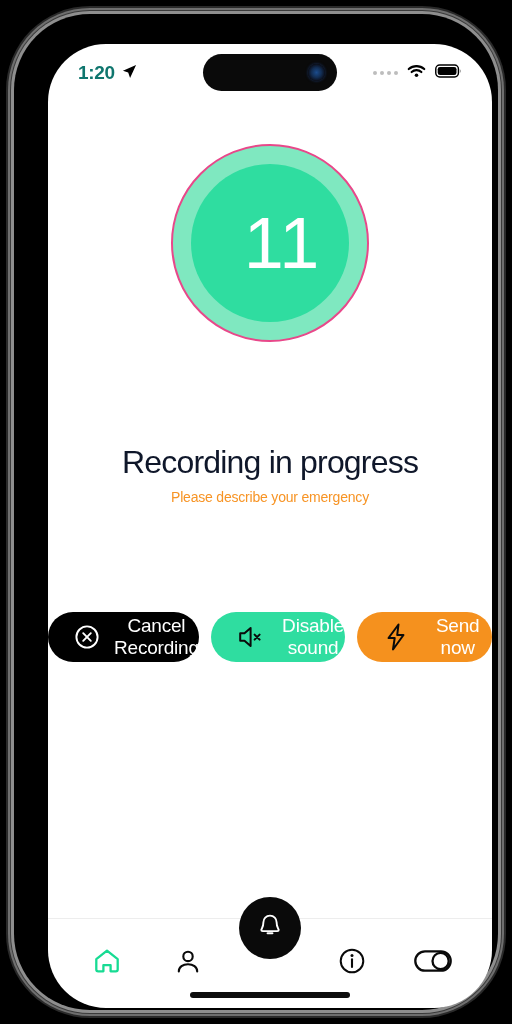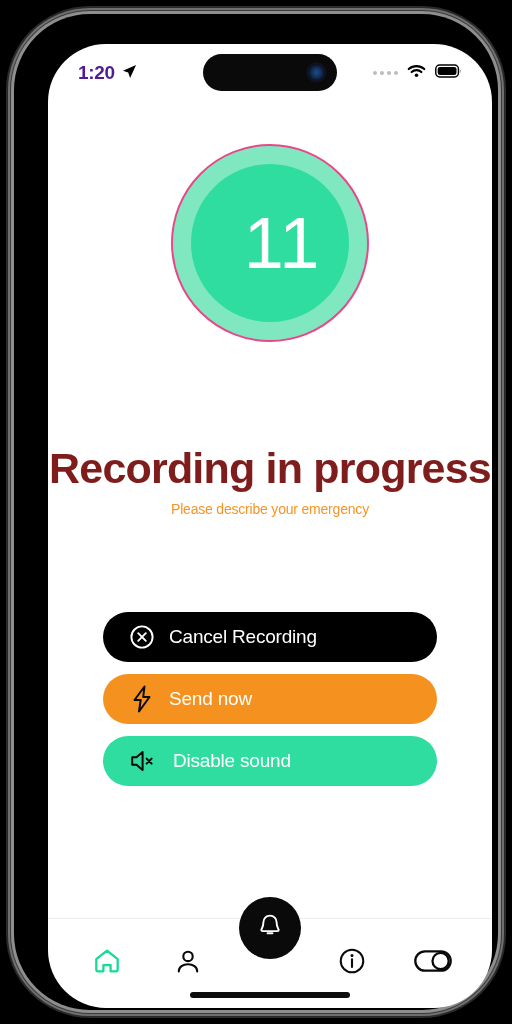--- a/index.html
+++ b/index.html
@@ -33,21 +33,21 @@
     overflow:hidden;
   }
 
   
   #status-bar{
     position:absolute; top:0; left:0; right:0; height:58px;
     display:flex; align-items:center; justify-content:space-between;
     padding:0 30px 0 30px;
   }
   .status-left{ display:flex; align-items:center; gap:7px; }
-  .status-time{ font-size:19px; font-weight:bold; color:#4c1d95; letter-spacing:-.3px; }
+  .status-time{ font-size:19px; font-weight:bold; color:#0f766e; letter-spacing:-.3px; }
   .status-right{ display:flex; align-items:center; gap:9px; }
   .sig-dots{ display:flex; gap:3px; align-items:center; }
   .sig-dots i{ width:4px; height:4px; border-radius:50%; background:#bdbdbd; display:block; }
 
   
   #dynamic-island{
     position:absolute; top:10px; left:50%; transform:translateX(-50%);
     width:134px; height:37px; border-radius:19px;
     background:#0a0a0a;
     display:flex; align-items:center; justify-content:flex-end;
@@ -78,31 +78,31 @@
   #timer-count{
     color:#fff; font-size:72px; line-height:1;
     font-weight:500; letter-spacing:1px;margin-left:24px;
   }
 
   
   #headings{
     position:absolute; top:400px; left:0; right:0; text-align:center;
   }
   #page-title{
-    font-size:43px; font-weight:bold; color:#7f1d1d;
+    font-size:32px; font-weight:normal; color:#0f172a;
     letter-spacing:-.8px;
   }
   #page-subtitle{
     margin-top:8px; font-size:14px; color:#F79425; letter-spacing:-.2px;
   }
 
   
   #actions{
     position:absolute; top:568px; left:0; right:0;
-    display:flex; flex-direction:column; align-items:center; gap:12px;
+    display:flex; flex-direction:row; align-items:center; gap:12px;
   }
   .action-btn{
     width:334px; height:50px; border:none; border-radius:25px;
     display:flex; align-items:center; gap:14px;
     padding-left:26px; cursor:pointer;
     font-size:19px; color:#fff; letter-spacing:-.2px;
     font-family:"Liberation Sans", sans-serif;
   }
   .btn-cancel{ background:#000; }
   .btn-send{ background:#F5911E; }
@@ -193,39 +193,39 @@
       <button class="action-btn btn-cancel">
         <span class="btn-icon">
           <svg width="26" height="26" viewBox="0 0 26 26">
             <circle cx="13" cy="13" r="10.6" fill="none" stroke="#fff" stroke-width="1.9"></circle>
             <path d="M9.2 9.2l7.6 7.6M16.8 9.2l-7.6 7.6" stroke="#fff" stroke-width="1.9" stroke-linecap="round"></path>
           </svg>
         </span>
         <span>Cancel Recording</span>
       </button>
 
-      <button class="action-btn btn-send">
-        <span class="btn-icon">
-          <svg width="26" height="28" viewBox="0 0 24 28">
-            <path d="M14.5 1.5 4.5 15h6.2L9 26.5 19.5 12h-6.3z" fill="none" stroke="#0a0a0a" stroke-width="2" stroke-linejoin="round"></path>
-          </svg>
-        </span>
-        <span>Send now</span>
-      </button>
-
       <button class="action-btn btn-sound">
         <span class="btn-icon">
           <svg width="30" height="26" viewBox="0 0 30 26">
             <path d="M3.2 9.2h4.3L13.6 4v18l-6.1-5.2H3.2z" fill="none" stroke="#0a0a0a" stroke-width="2" stroke-linejoin="round"></path>
             <path d="M17.6 10.6l5 5M22.6 10.6l-5 5" stroke="#0a0a0a" stroke-width="2" stroke-linecap="round"></path>
           </svg>
         </span>
         <span>Disable sound</span>
       </button>
 
+      <button class="action-btn btn-send">
+        <span class="btn-icon">
+          <svg width="26" height="28" viewBox="0 0 24 28">
+            <path d="M14.5 1.5 4.5 15h6.2L9 26.5 19.5 12h-6.3z" fill="none" stroke="#0a0a0a" stroke-width="2" stroke-linejoin="round"></path>
+          </svg>
+        </span>
+        <span>Send now</span>
+      </button>
+
     </div>
 
     <div id="bottom-nav">
       <div id="nav-items">
 
         <div class="nav-item">
           <span>
             <svg width="30" height="30" viewBox="0 0 30 30">
               <path d="M4.3 13.2 15 4.6l10.7 8.6v10.2a1.9 1.9 0 0 1-1.9 1.9h-5.2v-6.1h-7.2v6.1H6.2a1.9 1.9 0 0 1-1.9-1.9z" fill="none" stroke="#17DB93" stroke-width="2.3" stroke-linejoin="round" stroke-linecap="round"></path>
             </svg>

